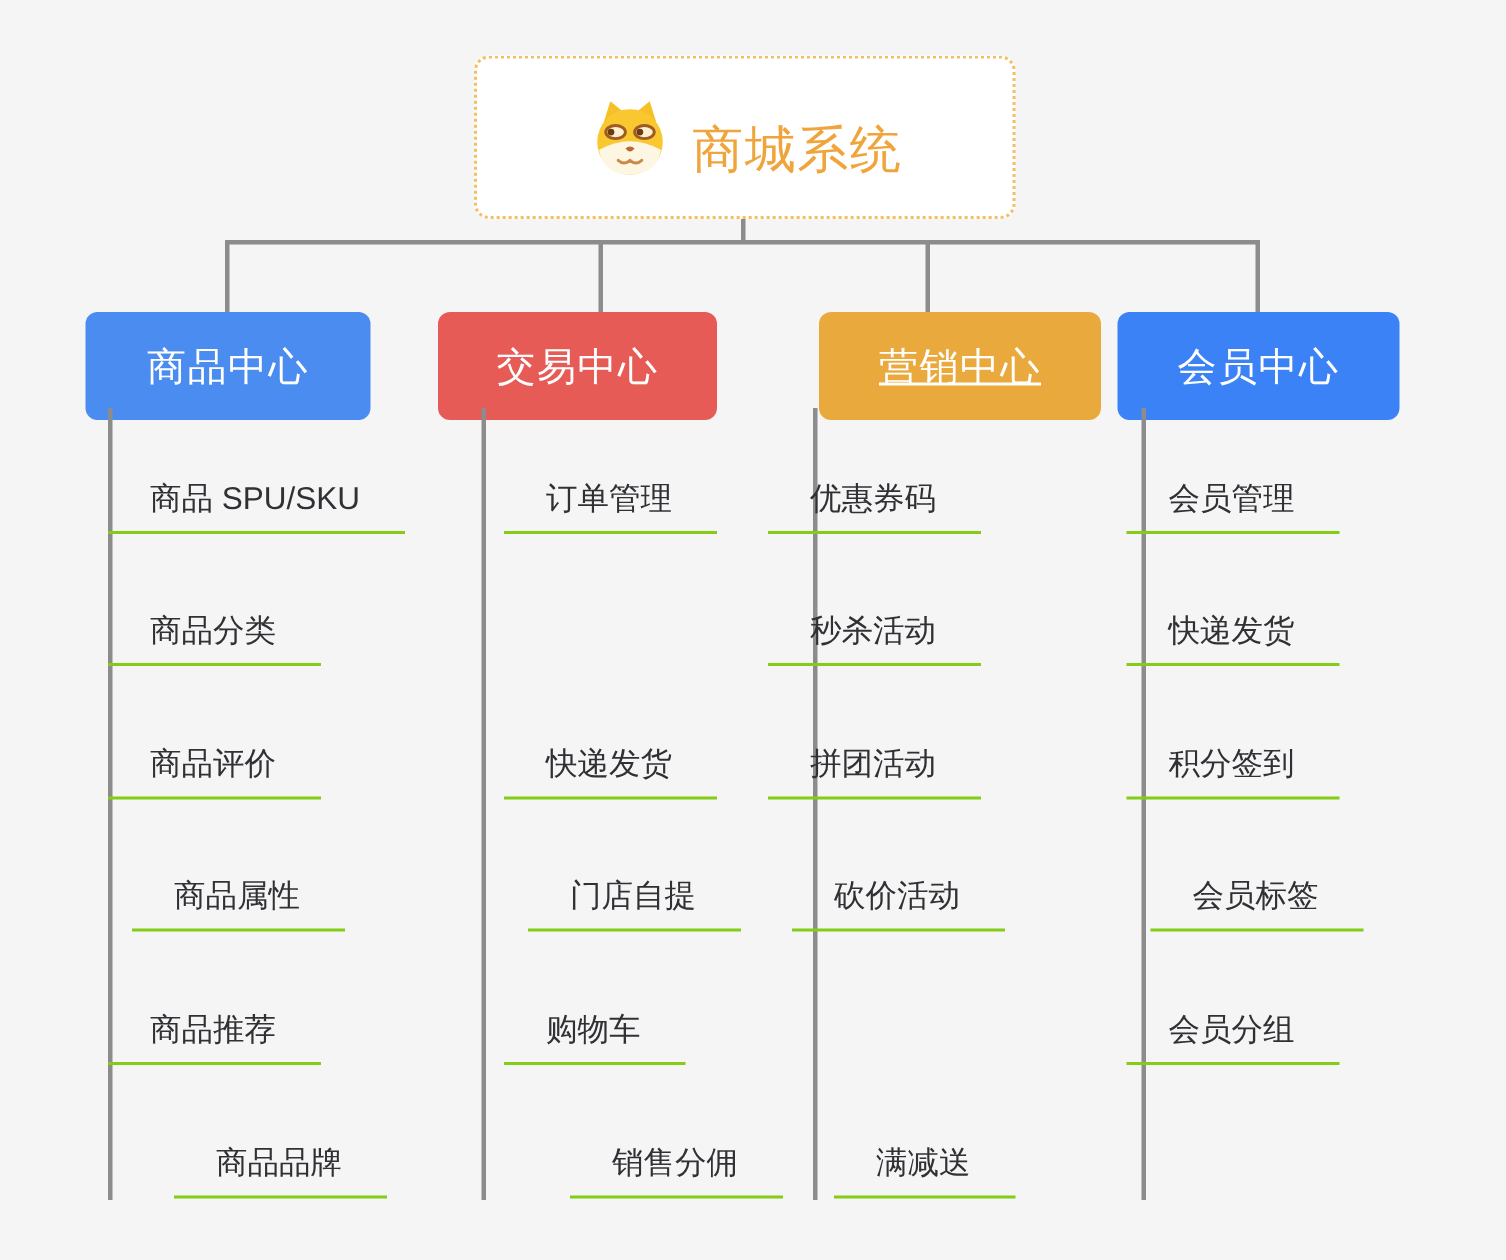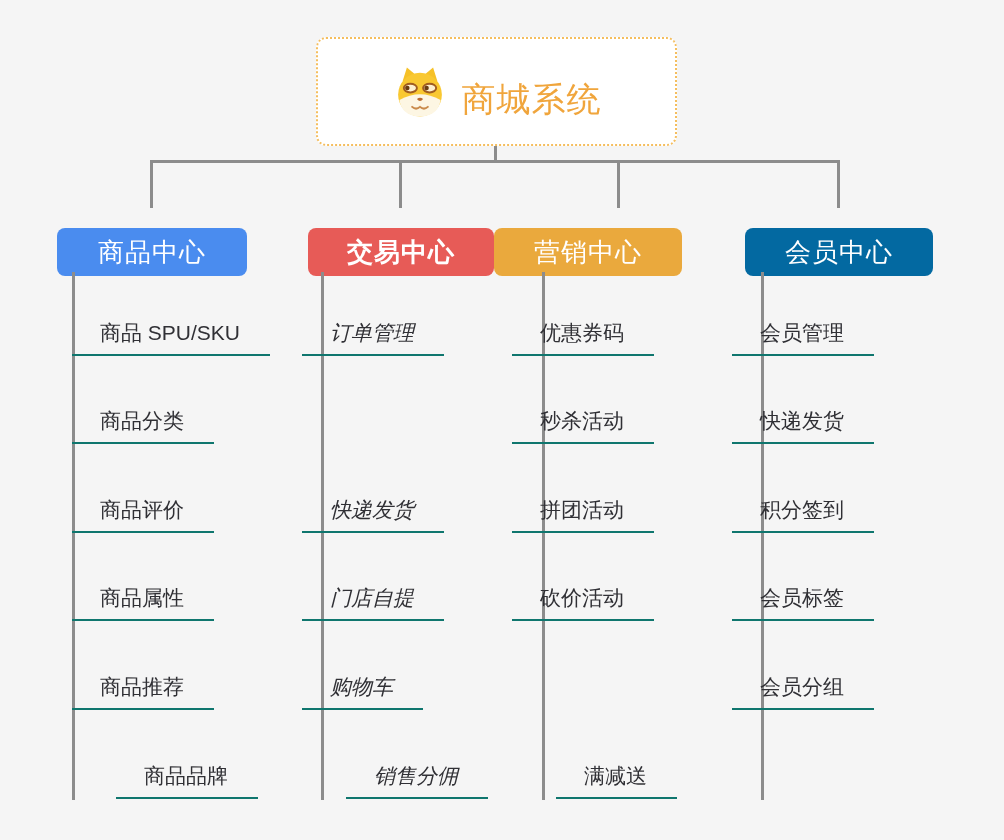--- a/index.html
+++ b/index.html
@@ -43,58 +43,57 @@
   .line {
     position: absolute;
     background: #8c8c8c;
   }
   .line.v { width: 3px; }
   .line.h { height: 3px; }
   
   .branch-box {
     position: absolute;
     top: 208px;
-    height: 48px;
+    height: 72px;
     border-radius: 8px;
     display: flex;
     align-items: center;
     justify-content: center;
     color: #ffffff;
     font-size: 26px;
     letter-spacing: 1px;
     cursor: pointer;
     white-space: nowrap;
-    margin-top: 20px;
   }
   .b0 { left: 57px;  width: 190px; }
-  .b1 { left: 308px; width: 186px; font-weight: bold; }
-  .b2 { left: 494px; width: 188px; }
+  .b1 { left: 292px; width: 186px; }
+  .b2 { left: 546px; width: 188px; text-decoration: underline; }
   .b3 { left: 745px; width: 188px; }
   
   .spine { top: 272px; height: 528px; }
   
   .leaf {
     position: absolute;
     display: inline-block;
     font-size: 21px;
     line-height: 28px;
     color: #303035;
     padding: 0 30px 7px 28px;
-    border-bottom: 2px solid #0f766e;
+    border-bottom: 2px solid #84cc16;
     white-space: nowrap;
     cursor: pointer;
   }
   .cx0 { left: 72px; }
-  .cx1 { left: 302px; font-style: italic; }
+  .cx1 { left: 336px; }
   .cx2 { left: 512px; }
-  .cx3 { left: 732px; }
+  .cx3 { left: 751px; }
   .r0 { top: 319px; }
   .r1 { top: 407px; }
   .r2 { top: 496px; }
-  .r3 { top: 584px; }
+  .r3 { top: 584px; margin-left: 16px; }
   .r4 { top: 673px; }
   .r5 { top: 762px; margin-left: 44px; }
 </style>
 </head>
 <body>
 
 <div class="stage">
 
   <div class="root-node">
     <svg class="dog-icon" viewBox="0 0 64 64" aria-hidden="true">
@@ -115,21 +114,21 @@
   <div class="line v" style="left:494px; top:146px; height:16px;"></div>
   <div class="line h" style="left:151px; top:160px; width:688px;"></div>
   <div class="line v" style="left:150px; top:160px; height:48px;"></div>
   <div class="line v" style="left:399px; top:160px; height:48px;"></div>
   <div class="line v" style="left:617px; top:160px; height:48px;"></div>
   <div class="line v" style="left:837px; top:160px; height:48px;"></div>
 
   <div class="branch-box b0" style="background-color: rgb(74, 140, 239);">商品中心</div>
   <div class="branch-box b1" style="background-color: rgb(231, 91, 87);">交易中心</div>
   <div class="branch-box b2" style="background-color: rgb(234, 169, 61);">营销中心</div>
-  <div class="branch-box b3" style="background-color: #0369a1;">会员中心</div>
+  <div class="branch-box b3" style="background-color: #3b82f6;">会员中心</div>
 
   <div class="line v spine" style="left:72px;"></div>
   <div class="line v spine" style="left:321px;"></div>
   <div class="line v spine" style="left:542px;"></div>
   <div class="line v spine" style="left:761px;"></div>
 
   <div class="leaf cx0 r0">商品 SPU/SKU</div>
   <div class="leaf cx0 r1">商品分类</div>
   <div class="leaf cx0 r2">商品评价</div>
   <div class="leaf cx0 r3">商品属性</div>

